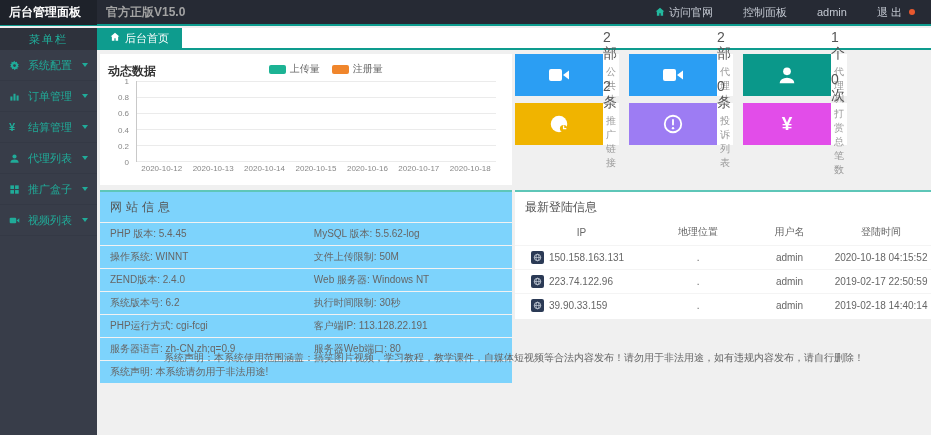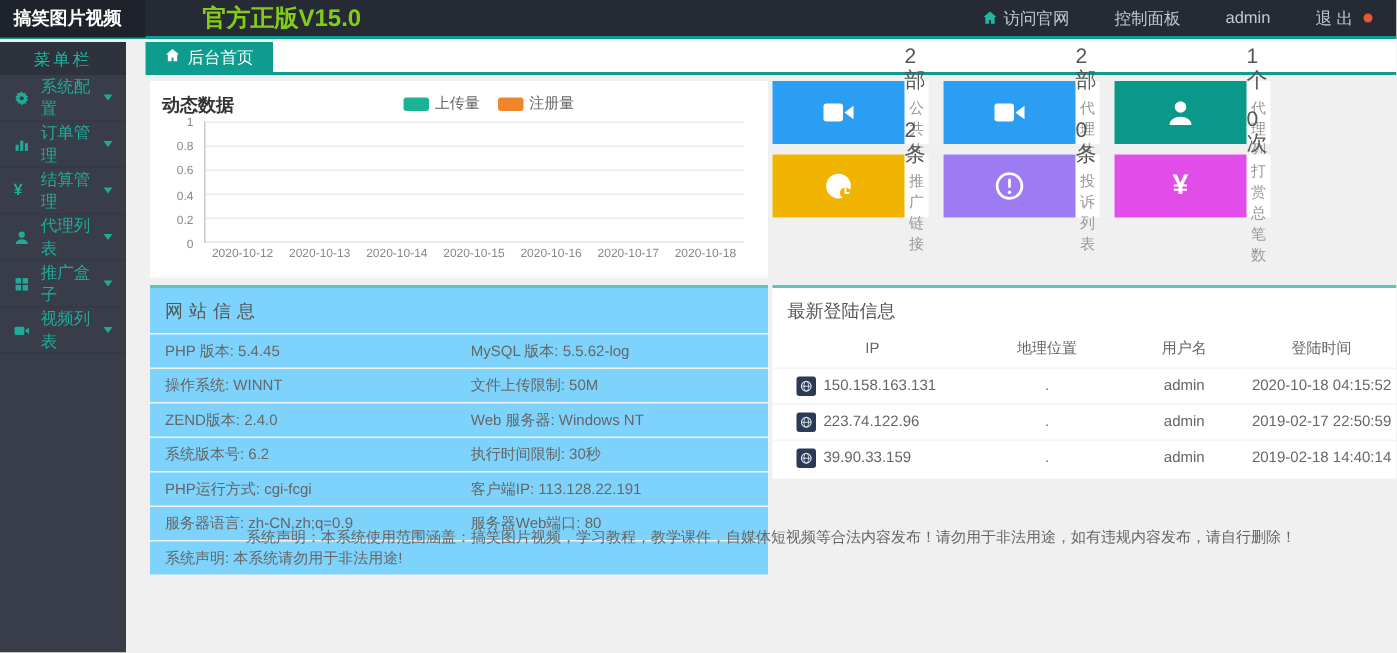--- a/index.html
+++ b/index.html
@@ -4,28 +4,28 @@
 <style>
   * { margin:0; padding:0; box-sizing:border-box; }
   html,body { width:931px; height:435px; overflow:hidden; }
   body { font-family:"Liberation Sans","DejaVu Sans",sans-serif; background:#f0f0f0; position:relative; }
 
   
   .topbar { position:absolute; left:0; top:0; width:100%; height:26px; background:#262a34;
             border-bottom:2px solid #0e9c8e; display:flex; align-items:center; z-index:9; }
   .logo { width:97px; height:26px; background:#1e222a; color:#fff; font-weight:bold; font-size:12px;
           display:flex; align-items:center; padding-left:9px; }
-  .version { color:#84cc16; font-weight:bold; font-size:16px; margin-left:38px; }
+  .version { color:#a3a3a3; font-weight:bold; font-size:12px; margin-left:9px; }
   .topbar-right { margin-left:auto; display:flex; align-items:center; gap:30px; padding-right:16px; }
   .top-link { color:#c3c8d1; font-size:11px; display:flex; align-items:center; gap:4px; cursor:pointer; }
   .top-link .home-glyph { color:#23b89e; display:flex; }
   .logout-dot { width:6px; height:6px; border-radius:50%; background:#e8582e; margin-left:3px; }
 
   
-  .sidebar { position:absolute; left:0; top:28px; width:84px; bottom:0; background:#383d49; }
+  .sidebar { position:absolute; left:0; top:28px; width:97px; bottom:0; background:#383d49; }
   .sidebar-header { height:22px; background:#2e323c; color:#1fb5a0; font-size:11px;
                     display:flex; align-items:center; justify-content:center; letter-spacing:2px; }
   .menu-item { height:31px; display:flex; align-items:center; padding:0 9px; color:#20ab99;
                font-size:11px; cursor:pointer; border-bottom:1px solid #343945; }
   .mi-icon { width:15px; margin-right:4px; display:flex; align-items:center; }
   .mi-glyph { font-size:11px; font-weight:bold; }
   .caret { margin-left:auto; width:0; height:0; border-left:3.5px solid transparent;
            border-right:3.5px solid transparent; border-top:4px solid #20ab99; }
 
   
@@ -83,21 +83,21 @@
               display:flex; align-items:center; justify-content:center; }
 
   
   .footer { position:absolute; left:97px; right:0; top:351px; text-align:center;
             font-size:10px; color:#666; }
 </style>
 </head>
 <body>
 
 <div class="topbar">
-  <div class="logo">搞笑图片视频</div>
+  <div class="logo">后台管理面板</div>
   <div class="version">官方正版V15.0</div>
   <div class="topbar-right">
     <div class="top-link">
       <span class="home-glyph">
         <svg viewBox="0 0 16 16" width="10" height="10">
             <path fill="currentColor" d="M8 1L1 7h2v7h4v-4h2v4h4V7h2z"></path>
           </svg>
       </span>
       <span>访问官网</span>
     </div>

